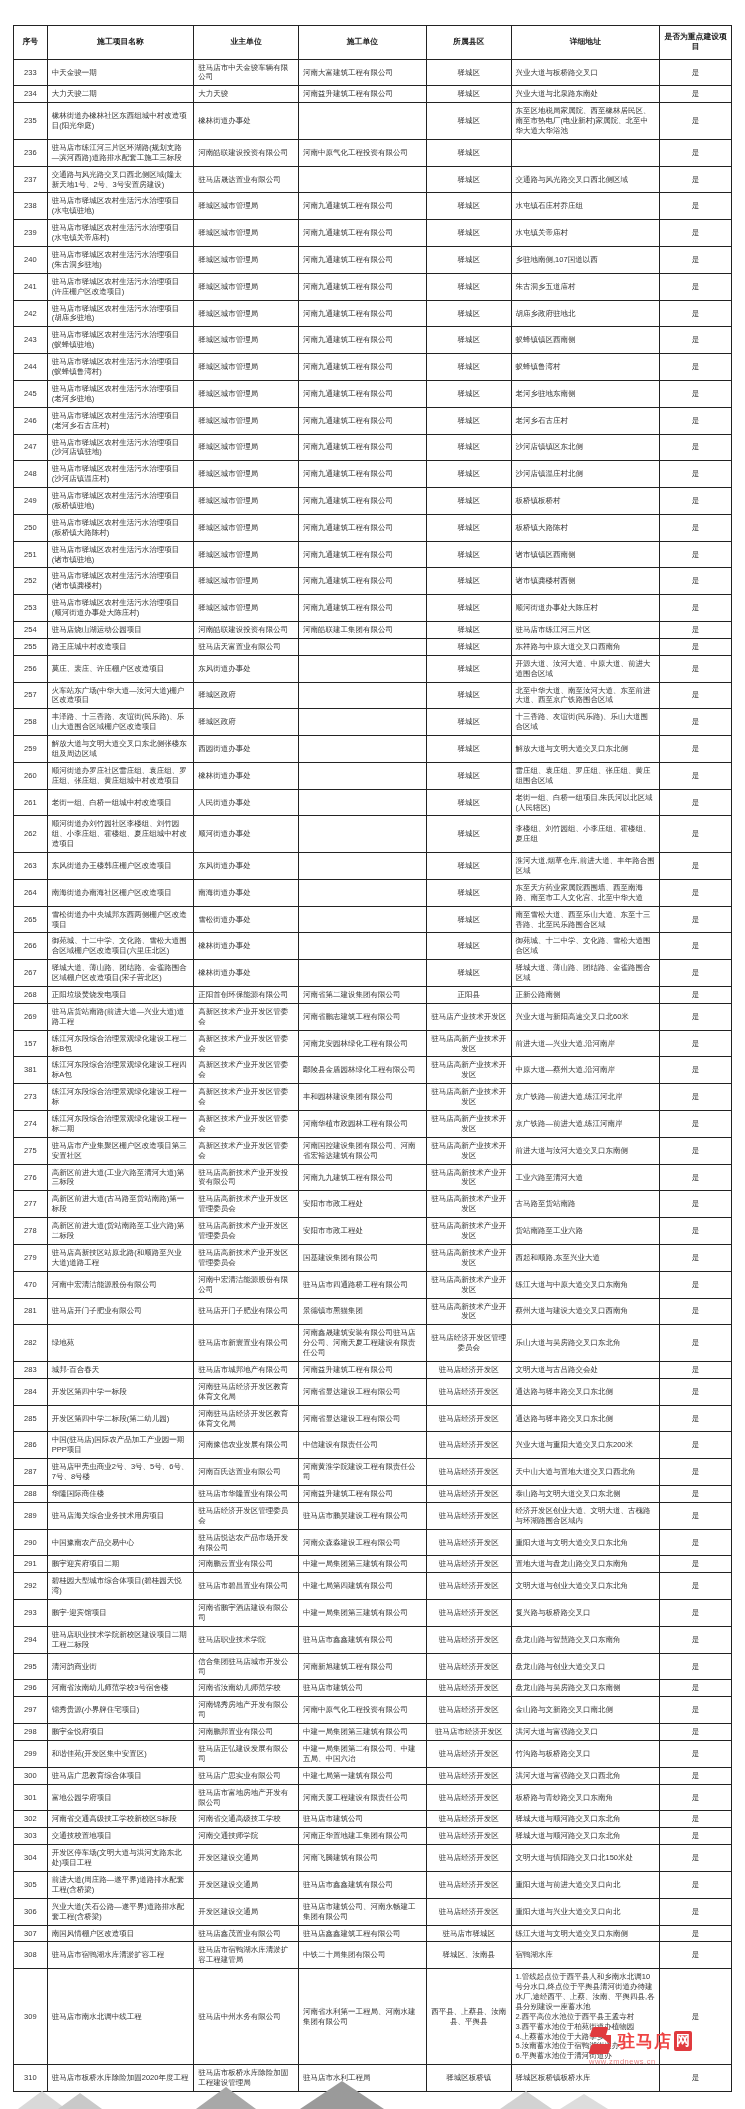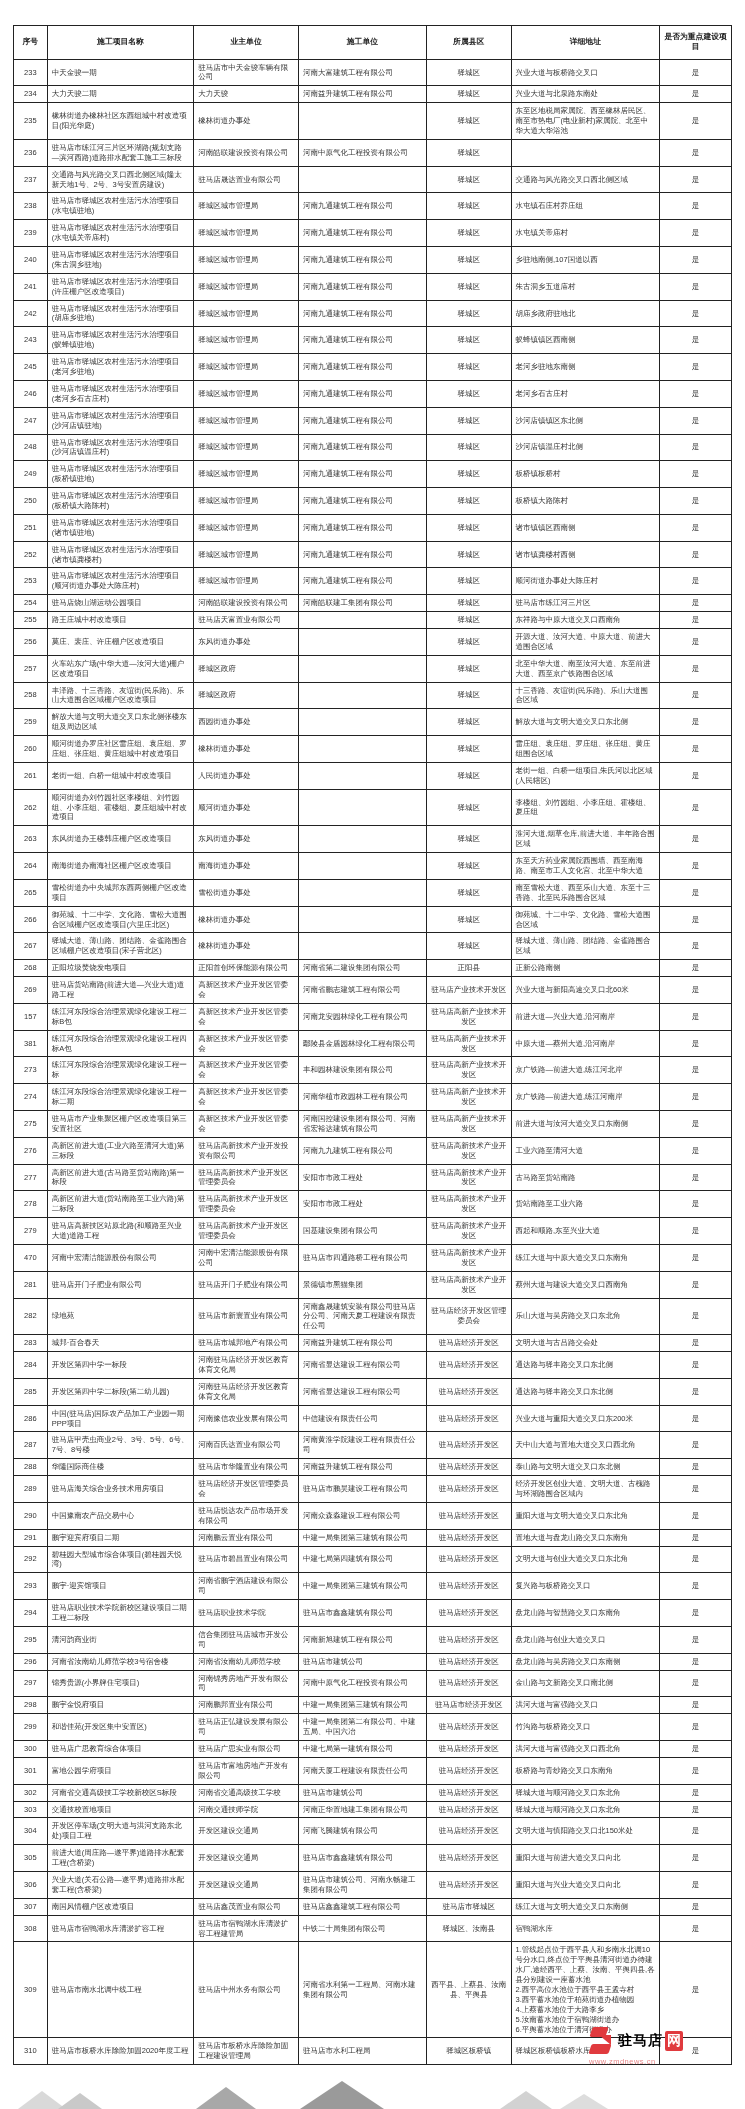--- a/index.html
+++ b/index.html
@@ -60,21 +60,21 @@
   }
   .wm-logo .s2 {
     position:absolute; left:10px; top:9px; width:0; height:0;
     border-top:10px solid #e03a3e; border-left:12px solid transparent;
   }
   .wm-logo .s3 {
     position:absolute; left:1px; top:18px; width:20px; height:10px;
     background:#e03a3e; transform:skewX(-18deg); border-radius:2px;
   }
   .wm-name {
-    color:#000000; font-size:14px; font-weight:bold;
+    color:#ef4444; font-size:17px; font-weight:bold;
     font-family:"Liberation Serif","DejaVu Serif",serif;
     letter-spacing:1px; white-space:nowrap;
   }
   .wm-net {
     display:inline-block; background:#e03a3e; color:#fff;
     font-size:14px; font-weight:bold; padding:1px 2px; margin-left:2px;
     border-radius:2px;
     font-family:"Liberation Serif","DejaVu Serif",serif;
   }
   .wm-url {
@@ -201,20 +201,29 @@
       <tr>
         <td class="c-serial">243</td>
         <td class="c-name">驻马店市驿城区农村生活污水治理项目(蚁蜂镇驻地)</td>
         <td class="c-owner">驿城区城市管理局</td>
         <td class="c-builder">河南九通建筑工程有限公司</td>
         <td class="c-district">驿城区</td>
         <td class="c-address">蚁蜂镇镇区西南侧</td>
         <td class="c-key">是</td>
       </tr>
       <tr>
+        <td class="c-serial">244</td>
+        <td class="c-name">驻马店市驿城区农村生活污水治理项目(蚁蜂镇鲁湾村)</td>
+        <td class="c-owner">驿城区城市管理局</td>
+        <td class="c-builder">河南九通建筑工程有限公司</td>
+        <td class="c-district">驿城区</td>
+        <td class="c-address">蚁蜂镇鲁湾村</td>
+        <td class="c-key">是</td>
+      </tr>
+      <tr>
         <td class="c-serial">245</td>
         <td class="c-name">驻马店市驿城区农村生活污水治理项目(老河乡驻地)</td>
         <td class="c-owner">驿城区城市管理局</td>
         <td class="c-builder">河南九通建筑工程有限公司</td>
         <td class="c-district">驿城区</td>
         <td class="c-address">老河乡驻地东南侧</td>
         <td class="c-key">是</td>
       </tr>
       <tr>
         <td class="c-serial">246</td>

